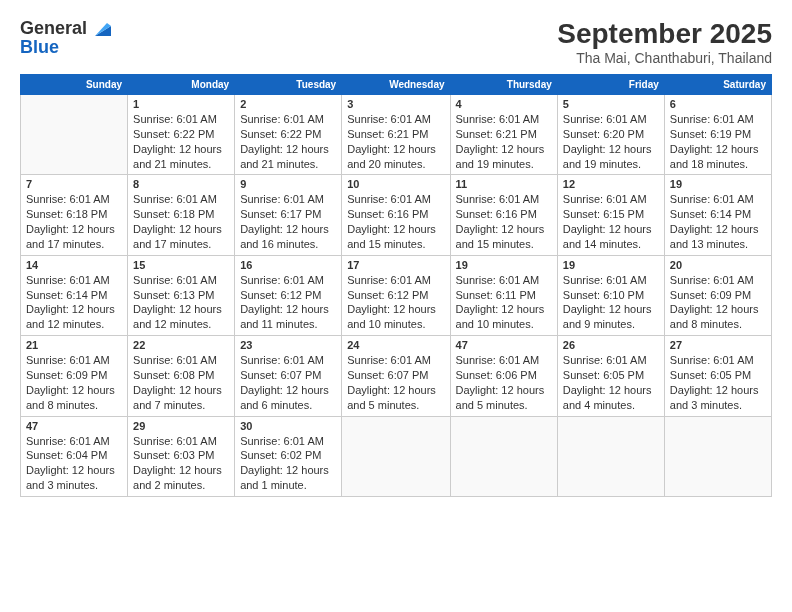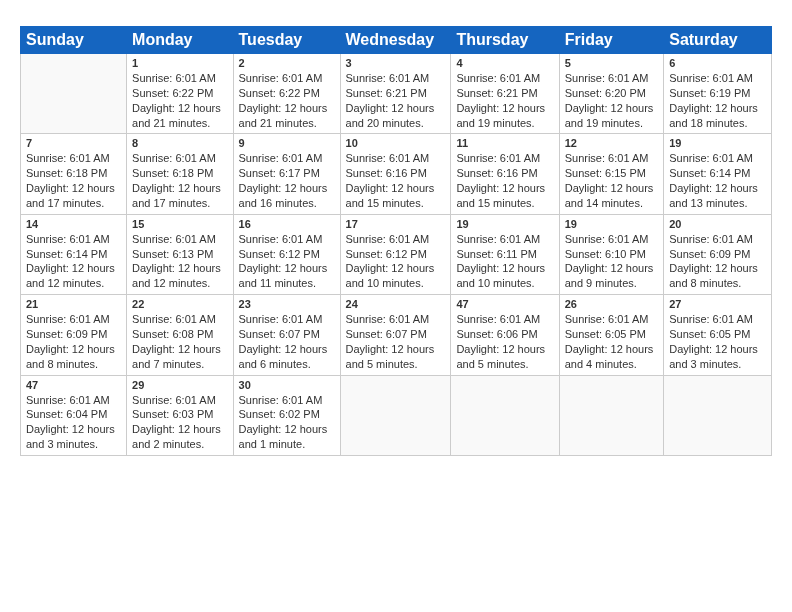--- a/index.html
+++ b/index.html
@@ -41,22 +41,22 @@
     }
     .calendar {
       width: 100%;
       border-collapse: collapse;
       font-size: 10px;
     }
     .calendar th {
       background: #1565c0;
       color: #fff;
       padding: 4px 5px;
-      text-align: left;
-      font-size: 16px;
+      text-align: right;
+      font-size: 10px;
       font-weight: bold;
       border: 1px solid #1565c0;
     }
     .calendar td {
       border: 1px solid #ccc;
       padding: 3px 5px;
       vertical-align: top;
       width: 113px;
       height: 78px;
     }
@@ -77,20 +77,36 @@
     }
     .last-row td {
       height: 72px;
     }
   </style>
 </head>
 <body>
 
 <div class="page">
   <div class="header">
+    <div class="logo">
+      <div>
+        <div style="display:flex;align-items:center;">
+          <span class="logo-general" style="font-size:18px;font-weight:bold;color:#333;">General</span>
+          <svg width="22" height="20" viewBox="0 0 22 20" style="margin-left:2px;margin-top:-2px;">
+            <polygon points="6,18 22,8 22,18" fill="#1565c0"></polygon>
+            <polygon points="6,18 18,5 22,8" fill="#42a5f5"></polygon>
+          </svg>
+        </div>
+        <div class="logo-blue" style="font-size:18px;font-weight:bold;color:#1565c0;margin-top:-2px;">Blue</div>
+      </div>
+    </div>
+    <div class="title-block">
+      <div class="month-title">September 2025</div>
+      <div class="location">Tha Mai, Chanthaburi, Thailand</div>
+    </div>
   </div>
 
   <table class="calendar">
     <thead>
       <tr>
       <th>Sunday</th>
           <th>Monday</th>
           <th>Tuesday</th>
           <th>Wednesday</th>
           <th>Thursday</th>

